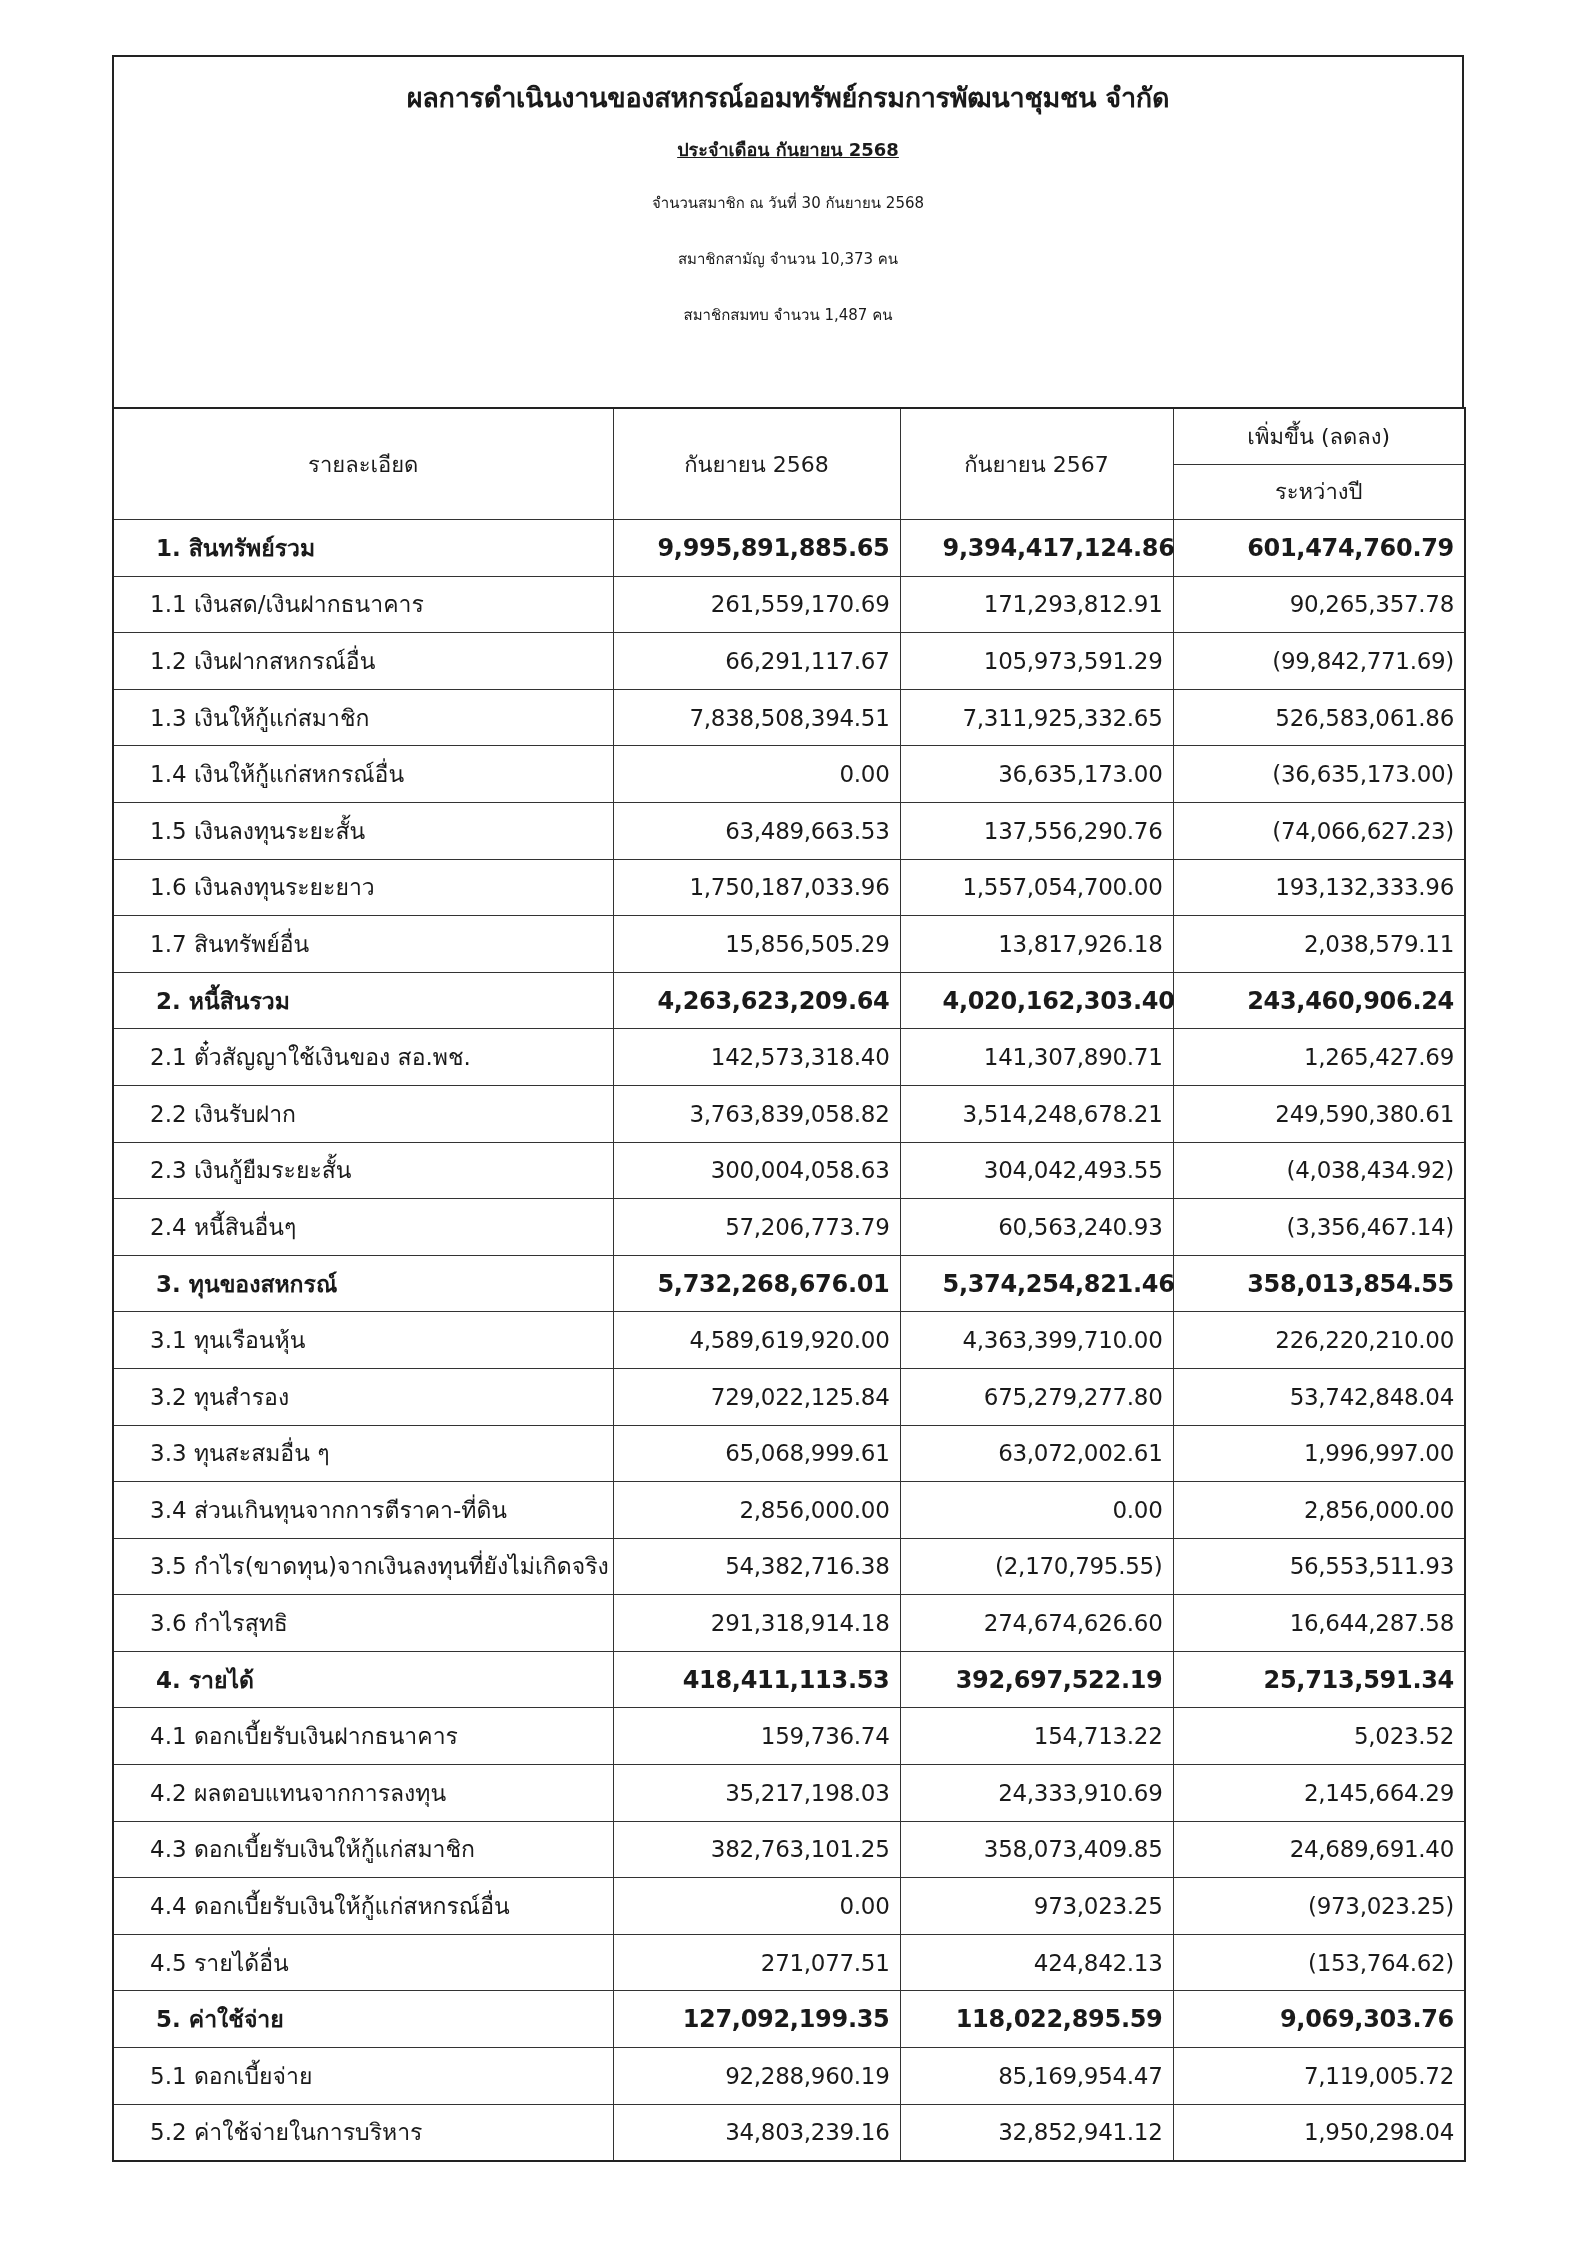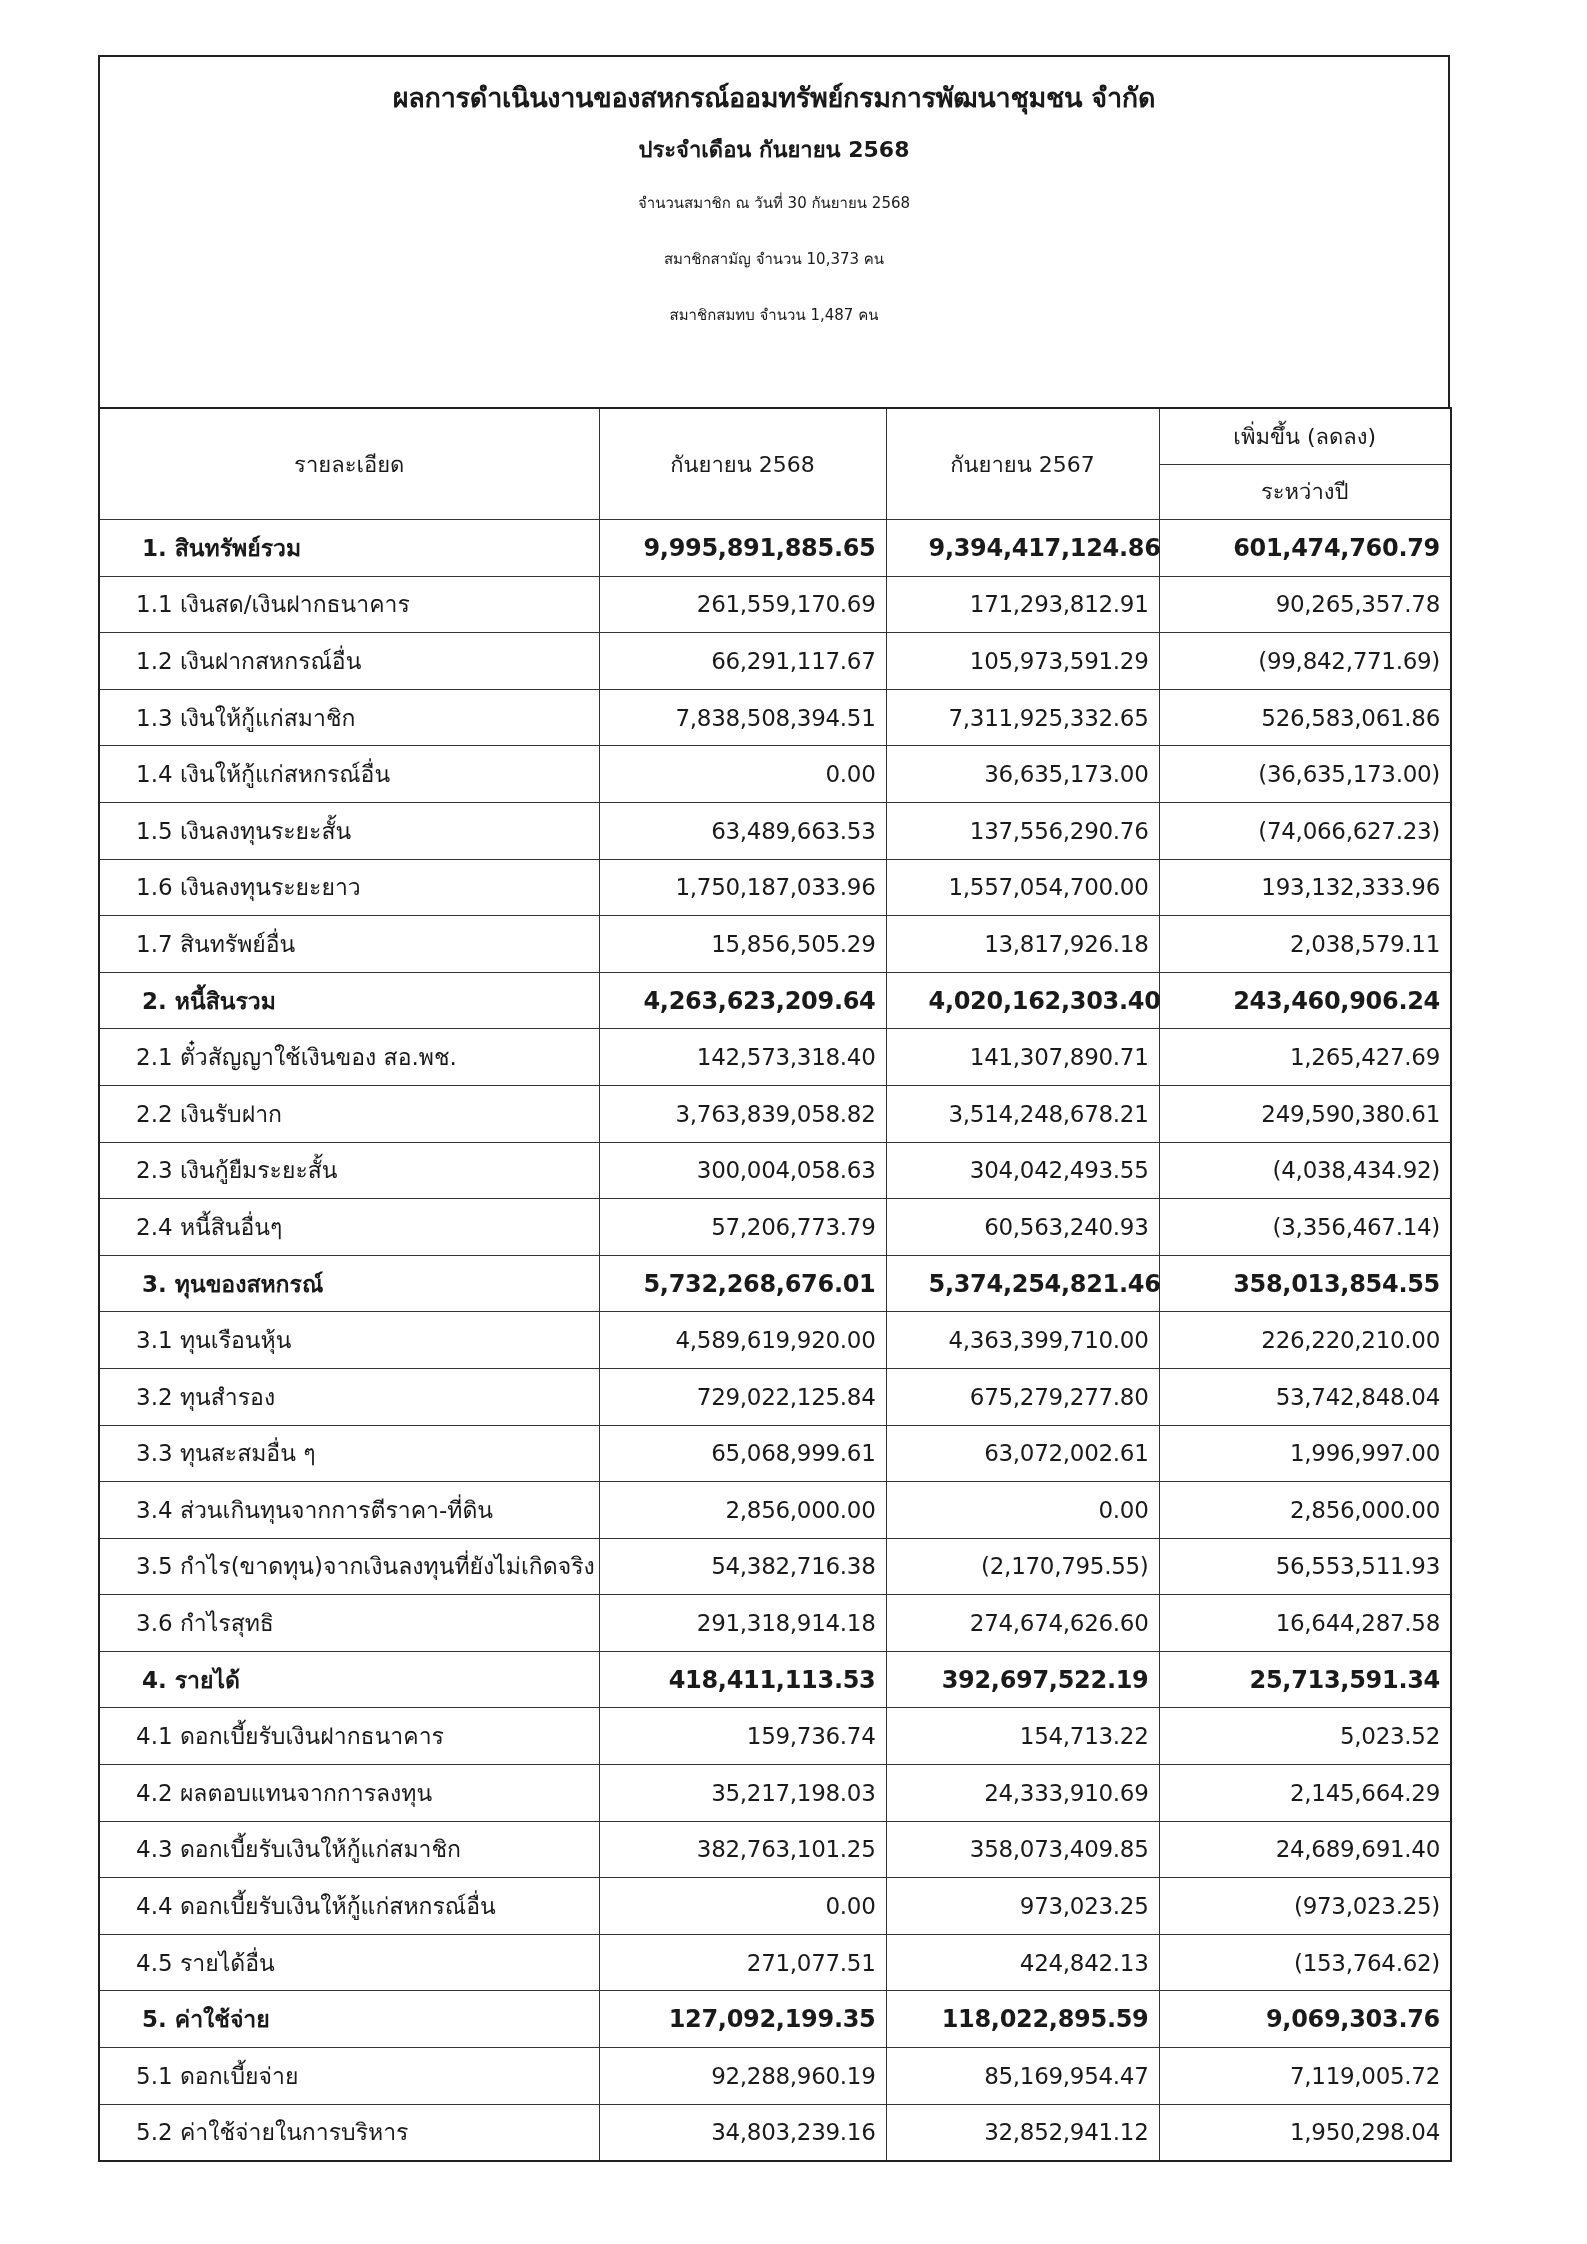--- a/index.html
+++ b/index.html
@@ -1,24 +1,24 @@
 <!DOCTYPE html>
 <html><head>
 <meta charset="utf-8">
 <style>
   html, body { margin: 0; padding: 0; background: #ffffff; }
   body { width: 1587px; height: 2244px; position: relative; font-family: "DejaVu Sans", "Liberation Sans", sans-serif; color: #1a1a1a; }
-  .page { position: absolute; left: 98px; top: 55px; width: 1352px; }
+  .page { position: absolute; left: 112px; top: 55px; width: 1352px; }
   .header-box {
     border: 2px solid #222; border-bottom: none;
     height: 352px; box-sizing: border-box;
     text-align: center;
   }
   .title { font-size: 27px; font-weight: bold; padding-top: 14px; line-height: 54px; letter-spacing: -0.3px; }
-  .subtitle { font-size: 22px; font-weight: bold; line-height: 50px; }
+  .subtitle { font-size: 18px; font-weight: bold; line-height: 50px; text-decoration: underline; }
   .line { font-size: 15px; line-height: 56px; }
   table.fin { border-collapse: collapse; width: 100%; table-layout: fixed; border: 2px solid #222; }
   table.fin col.c0 { width: 500px; }
   table.fin col.c1 { width: 287px; }
   table.fin col.c2 { width: 273px; }
   table.fin col.c3 { width: 292px; }
   table.fin th, table.fin td { border: 1.5px solid #333; padding: 0 10px; }
   table.fin th { font-weight: normal; font-size: 22px; text-align: center; }
   th.h-main { height: 110px; margin-left: 20px; }
   th.h-sub { height: 50px; }

